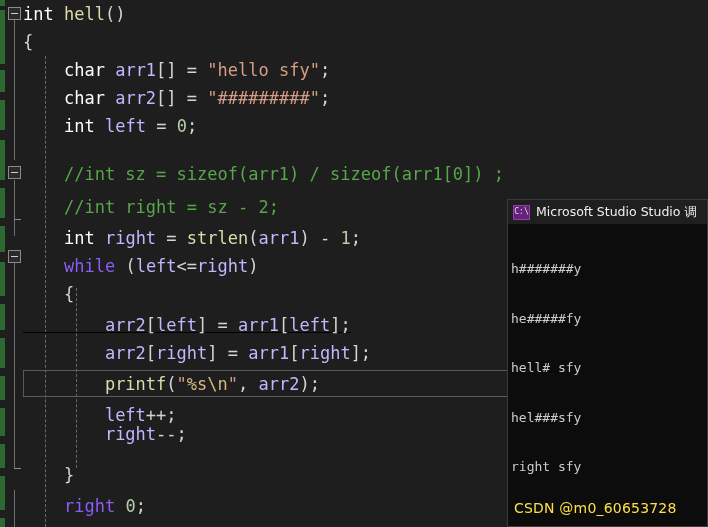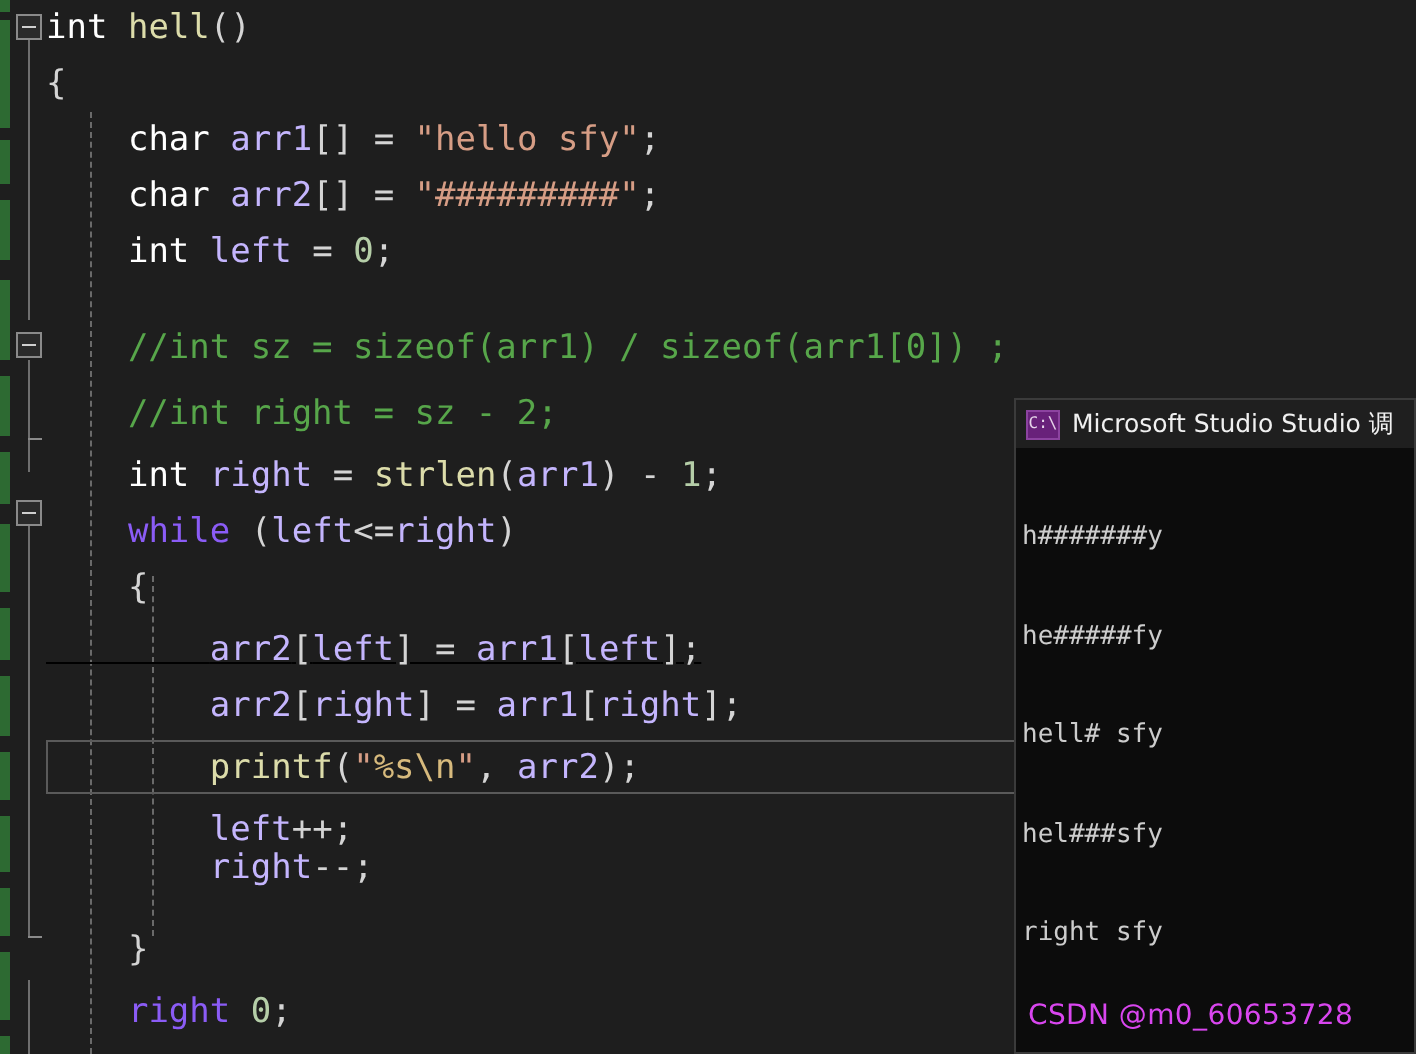--- a/index.html
+++ b/index.html
@@ -75,21 +75,21 @@
   }
   #console .body{
     padding:4px 0 0 3px;color:#cccccc;font-size:13px;line-height:16.5px;
     font-family:"DejaVu Sans Mono","Liberation Mono",monospace;white-space:pre;
   }
   #console .body .blank{height:10px;}
 
   
   #watermark{
     position:absolute;left:514px;top:500px;
-    color:#d946ef;font-size:14px;
+    color:#fde047;font-size:14px;
     font-family:"DejaVu Sans","Liberation Sans",sans-serif;
     letter-spacing:0.2px;
   }
 </style>
 </head>
 <body>
 
 <div id="root">
 
   <div id="editor">

